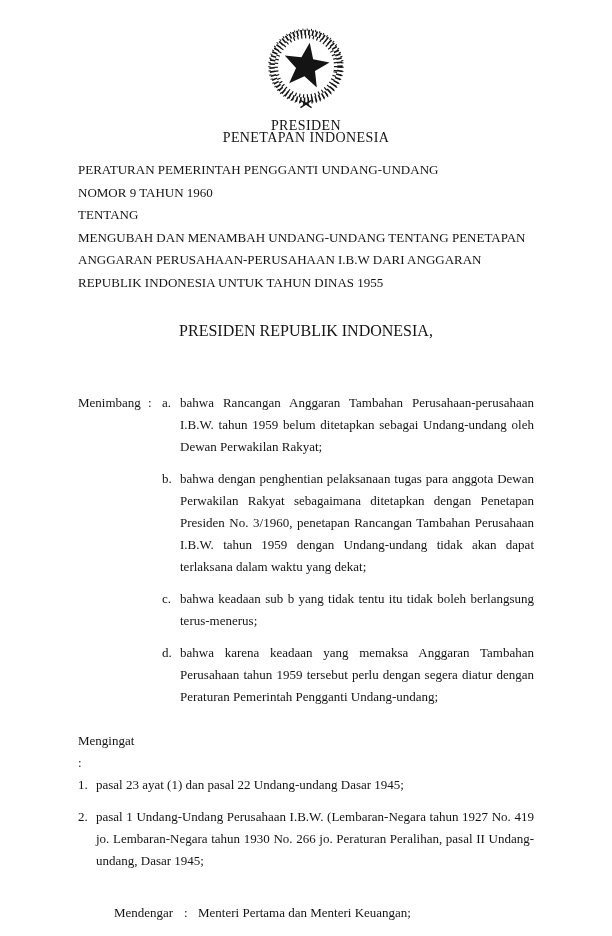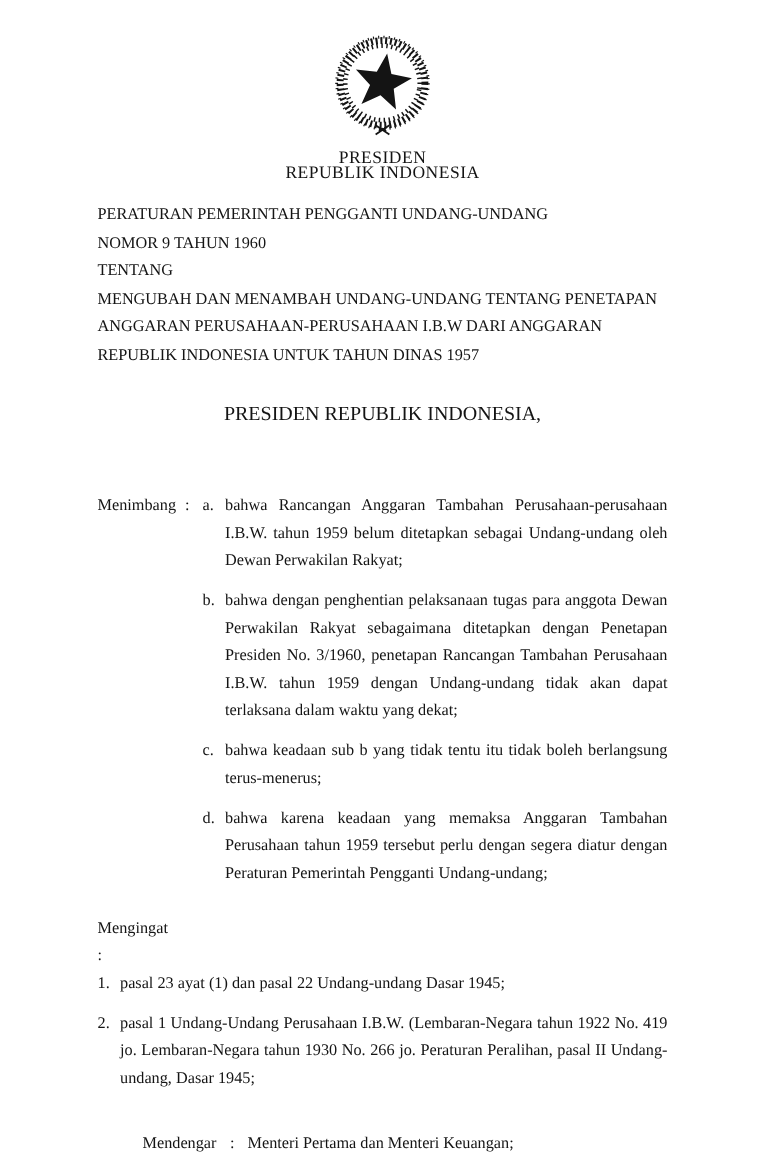--- a/index.html
+++ b/index.html
@@ -49,31 +49,31 @@
         <polygon points="50,18 56.47,35.1 74.73,35.97 60.46,47.4 65.28,65.03 50,55 34.72,65.03 39.54,47.4 25.27,35.97 43.53,35.1" fill="#141414" transform="rotate(9 50 44)"></polygon>
       </g>
       <g fill="none" stroke="#141414" stroke-width="1.6">
         <path d="M44 81 L56 89"></path>
         <path d="M56 81 L44 89"></path>
         <path d="M47 86 Q50 82 53 86"></path>
       </g>
     </svg>
     <div class="agency">
       <div>PRESIDEN</div>
-      <div>REPUBLIK INDONESIA</div>
+      <div>PENETAPAN INDONESIA</div>
     </div>
   </div>
 
   <div class="title-block">
     <div>PERATURAN PEMERINTAH PENGGANTI UNDANG-UNDANG</div>
     <div>NOMOR 9 TAHUN 1960</div>
     <div>TENTANG</div>
     <div>MENGUBAH DAN MENAMBAH UNDANG-UNDANG TENTANG PENETAPAN</div>
     <div>ANGGARAN PERUSAHAAN-PERUSAHAAN I.B.W DARI ANGGARAN</div>
-    <div>REPUBLIK INDONESIA UNTUK TAHUN DINAS 1957</div>
+    <div>REPUBLIK INDONESIA UNTUK TAHUN DINAS 1955</div>
   </div>
 
   <div class="salutation">PRESIDEN REPUBLIK INDONESIA,</div>
 
   <div class="sections">
 
     <div class="section menimbang">
       <div class="sec-label">Menimbang</div>
       <div class="sec-colon">:</div>
       <div class="items">
@@ -99,21 +99,21 @@
     <div class="section mengingat">
       <div class="sec-label">Mengingat</div>
       <div class="sec-colon">:</div>
       <div class="items">
         <div class="item">
           <div class="marker">1.</div>
           <div class="itext nojustify">pasal 23 ayat (1) dan pasal 22 Undang-undang Dasar 1945;</div>
         </div>
         <div class="item">
           <div class="marker">2.</div>
-          <div class="itext">pasal 1 Undang-Undang Perusahaan I.B.W. (Lembaran-Negara tahun 1922 No. 419 jo. Lembaran-Negara tahun 1930 No. 266 jo. Peraturan Peralihan, pasal II Undang-undang, Dasar 1945;</div>
+          <div class="itext">pasal 1 Undang-Undang Perusahaan I.B.W. (Lembaran-Negara tahun 1927 No. 419 jo. Lembaran-Negara tahun 1930 No. 266 jo. Peraturan Peralihan, pasal II Undang-undang, Dasar 1945;</div>
         </div>
       </div>
     </div>
 
     <div class="section mendengar">
       <div class="sec-label">Mendengar</div>
       <div class="sec-colon">:</div>
       <div class="items">
         <div class="item">
           <div class="itext nojustify">Menteri Pertama dan Menteri Keuangan;</div>

